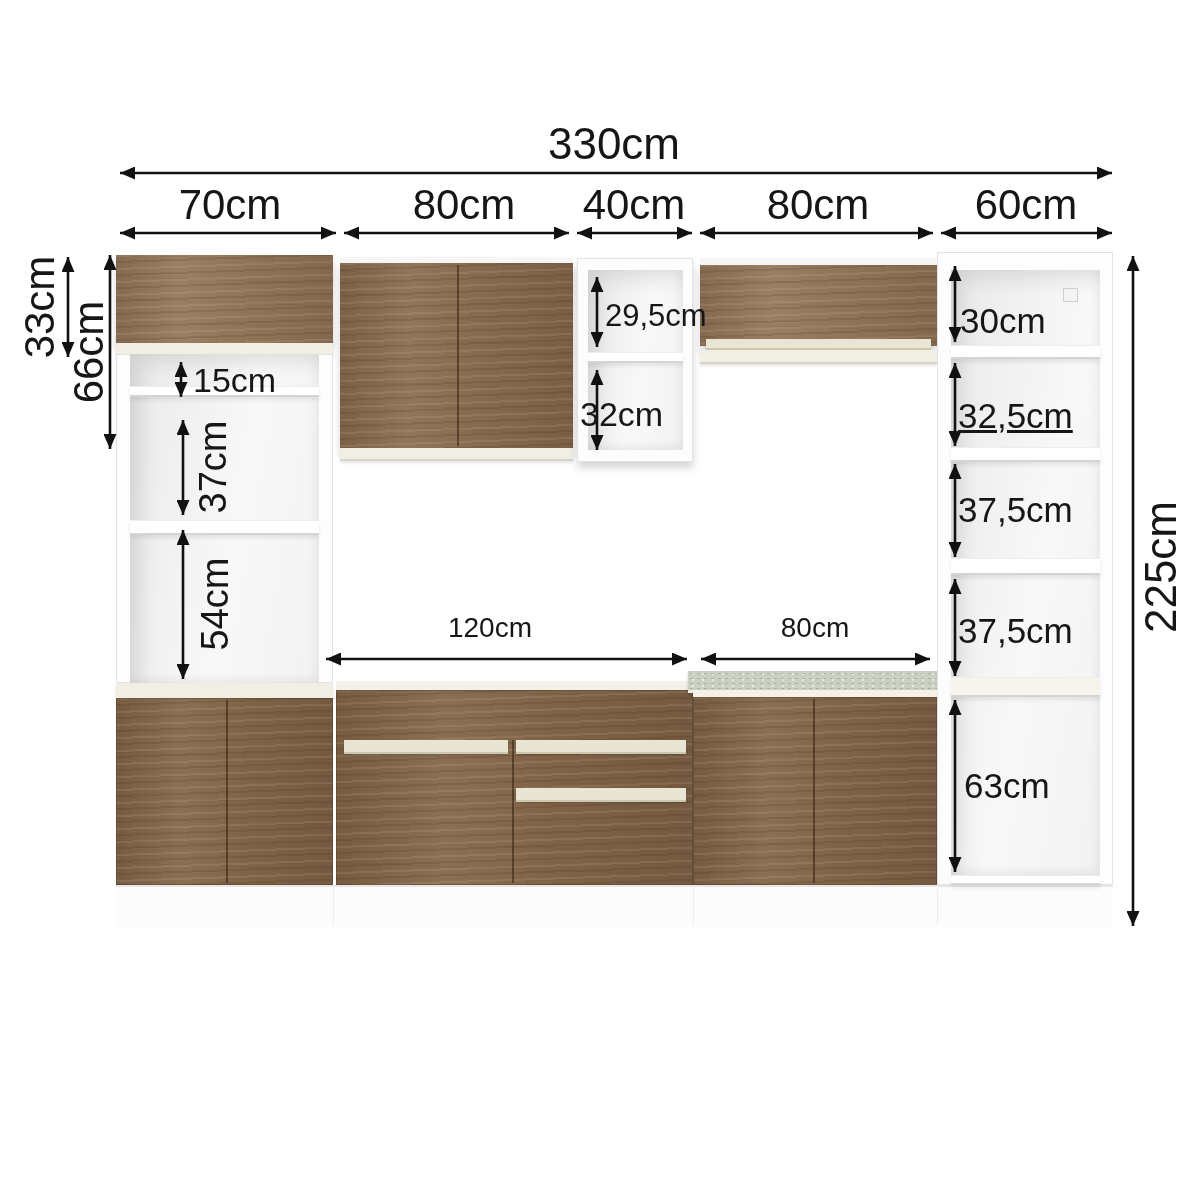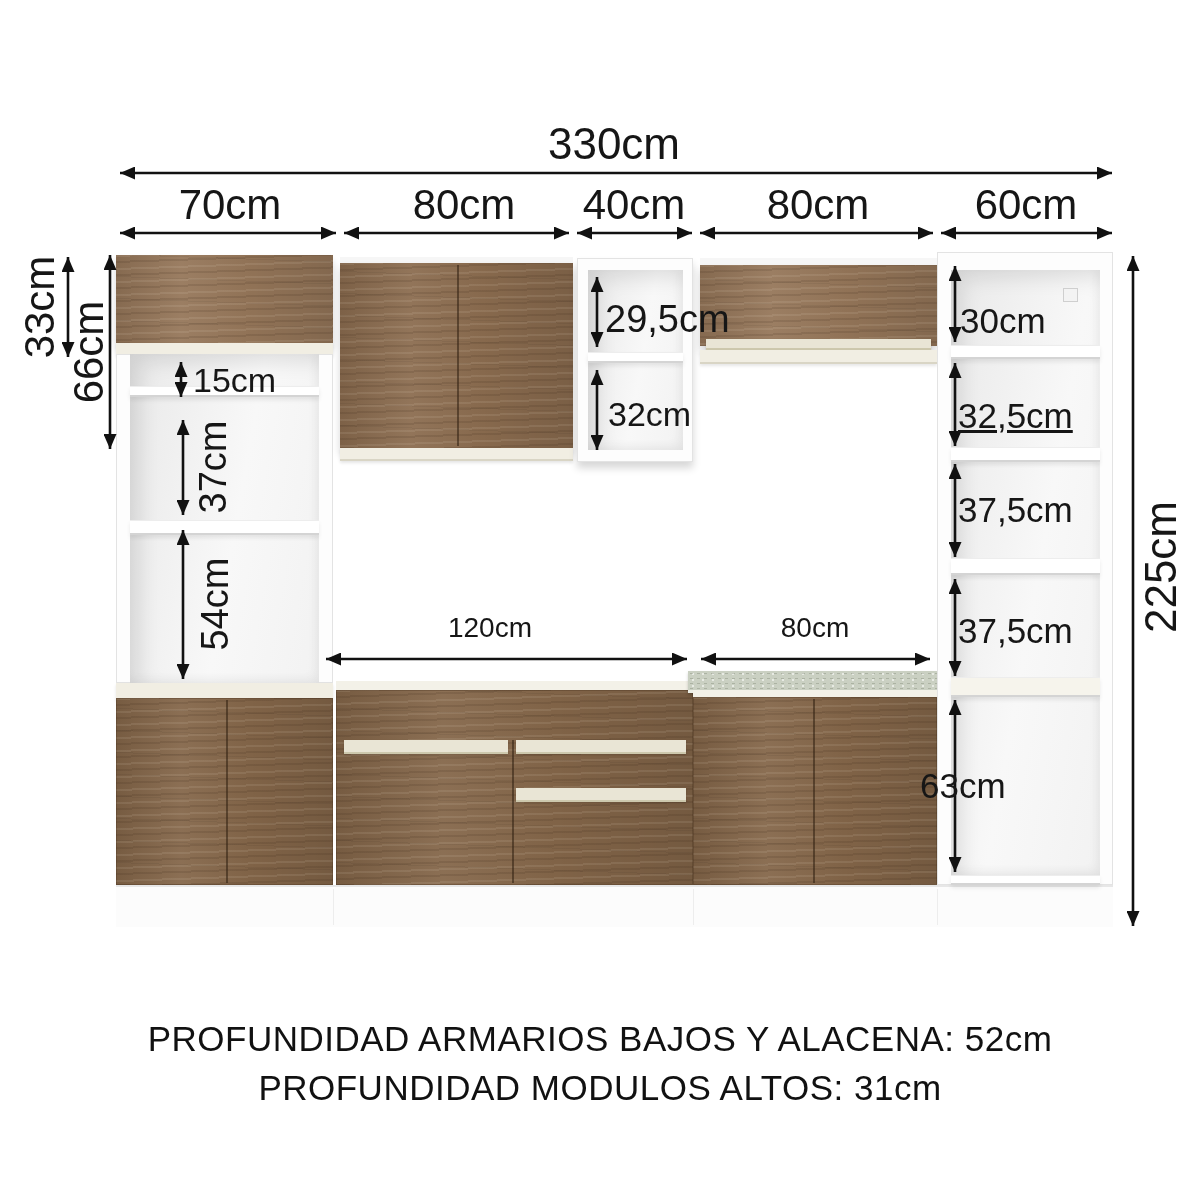--- a/index.html
+++ b/index.html
@@ -37,21 +37,21 @@
     border-bottom:3px solid #edefe7;
     box-shadow:0 2px 3px rgba(0,0,0,.18);
   }
   .drop-shadow{box-shadow:0 6px 8px rgba(0,0,0,.16);}
   
   .dim{position:absolute;white-space:nowrap;color:#161616;line-height:1;}
   .dim.center{transform:translateX(-50%);}
   .dim.vert{transform:translate(-50%,-50%) rotate(-90deg);}
   .f44{font-size:44px;} .f42{font-size:42px;} .f40{font-size:28px;}
   .f38{font-size:38px;} .f35{font-size:35px;}
-  .f34{font-size:34px;} .f31{font-size:38px;}
+  .f34{font-size:34px;} .f31{font-size:31px;}
   #footer{
     position:absolute;left:0;top:1014px;width:1200px;text-align:center;
     font-size:35px;line-height:49px;letter-spacing:.5px;color:#111;
   }
 </style>
 </head>
 <body>
 
 <div id="stage">
 
@@ -143,31 +143,27 @@
   <div class="dim center f42" style="left:818px;top:184px;">80cm</div>
   <div class="dim center f42" style="left:1026px;top:184px;">60cm</div>
 
   <div class="dim vert f42" style="left:40px;top:307px;">33cm</div>
   <div class="dim vert f42" style="left:89px;top:352px;">66cm</div>
   <div class="dim f34" style="left:193px;top:363px;text-align:right;">15cm</div>
   <div class="dim vert f38" style="left:213px;top:467px;">37cm</div>
   <div class="dim vert f38" style="left:215px;top:604px;">54cm</div>
 
   <div class="dim f31" style="left:605px;top:300px;">29,5cm</div>
-  <div class="dim f34" style="left:608px;top:397px;">32cm</div>
+  <div class="dim f34" style="left:580px;top:397px;">32cm</div>
 
   <div class="dim center f40" style="left:490px;top:614px;">120cm</div>
   <div class="dim center f40" style="left:815px;top:614px;">80cm</div>
 
   <div class="dim f35" style="left:960px;top:303px;">30cm</div>
   <div class="dim f35" style="left:958px;top:398px;text-decoration:underline;">32,5cm</div>
   <div class="dim f35" style="left:958px;top:492px;">37,5cm</div>
   <div class="dim f35" style="left:958px;top:613px;">37,5cm</div>
-  <div class="dim f35" style="left:920px;top:768px;">63cm</div>
+  <div class="dim f35" style="left:964px;top:768px;">63cm</div>
 
   <div class="dim vert f44" style="left:1161px;top:567px;">225cm</div>
 
-  <div id="footer">
-    <div>PROFUNDIDAD ARMARIOS BAJOS Y ALACENA: 52cm</div>
-    <div>PROFUNDIDAD MODULOS ALTOS: 31cm</div>
-  </div>
 
 </div>
 
 </body></html>

